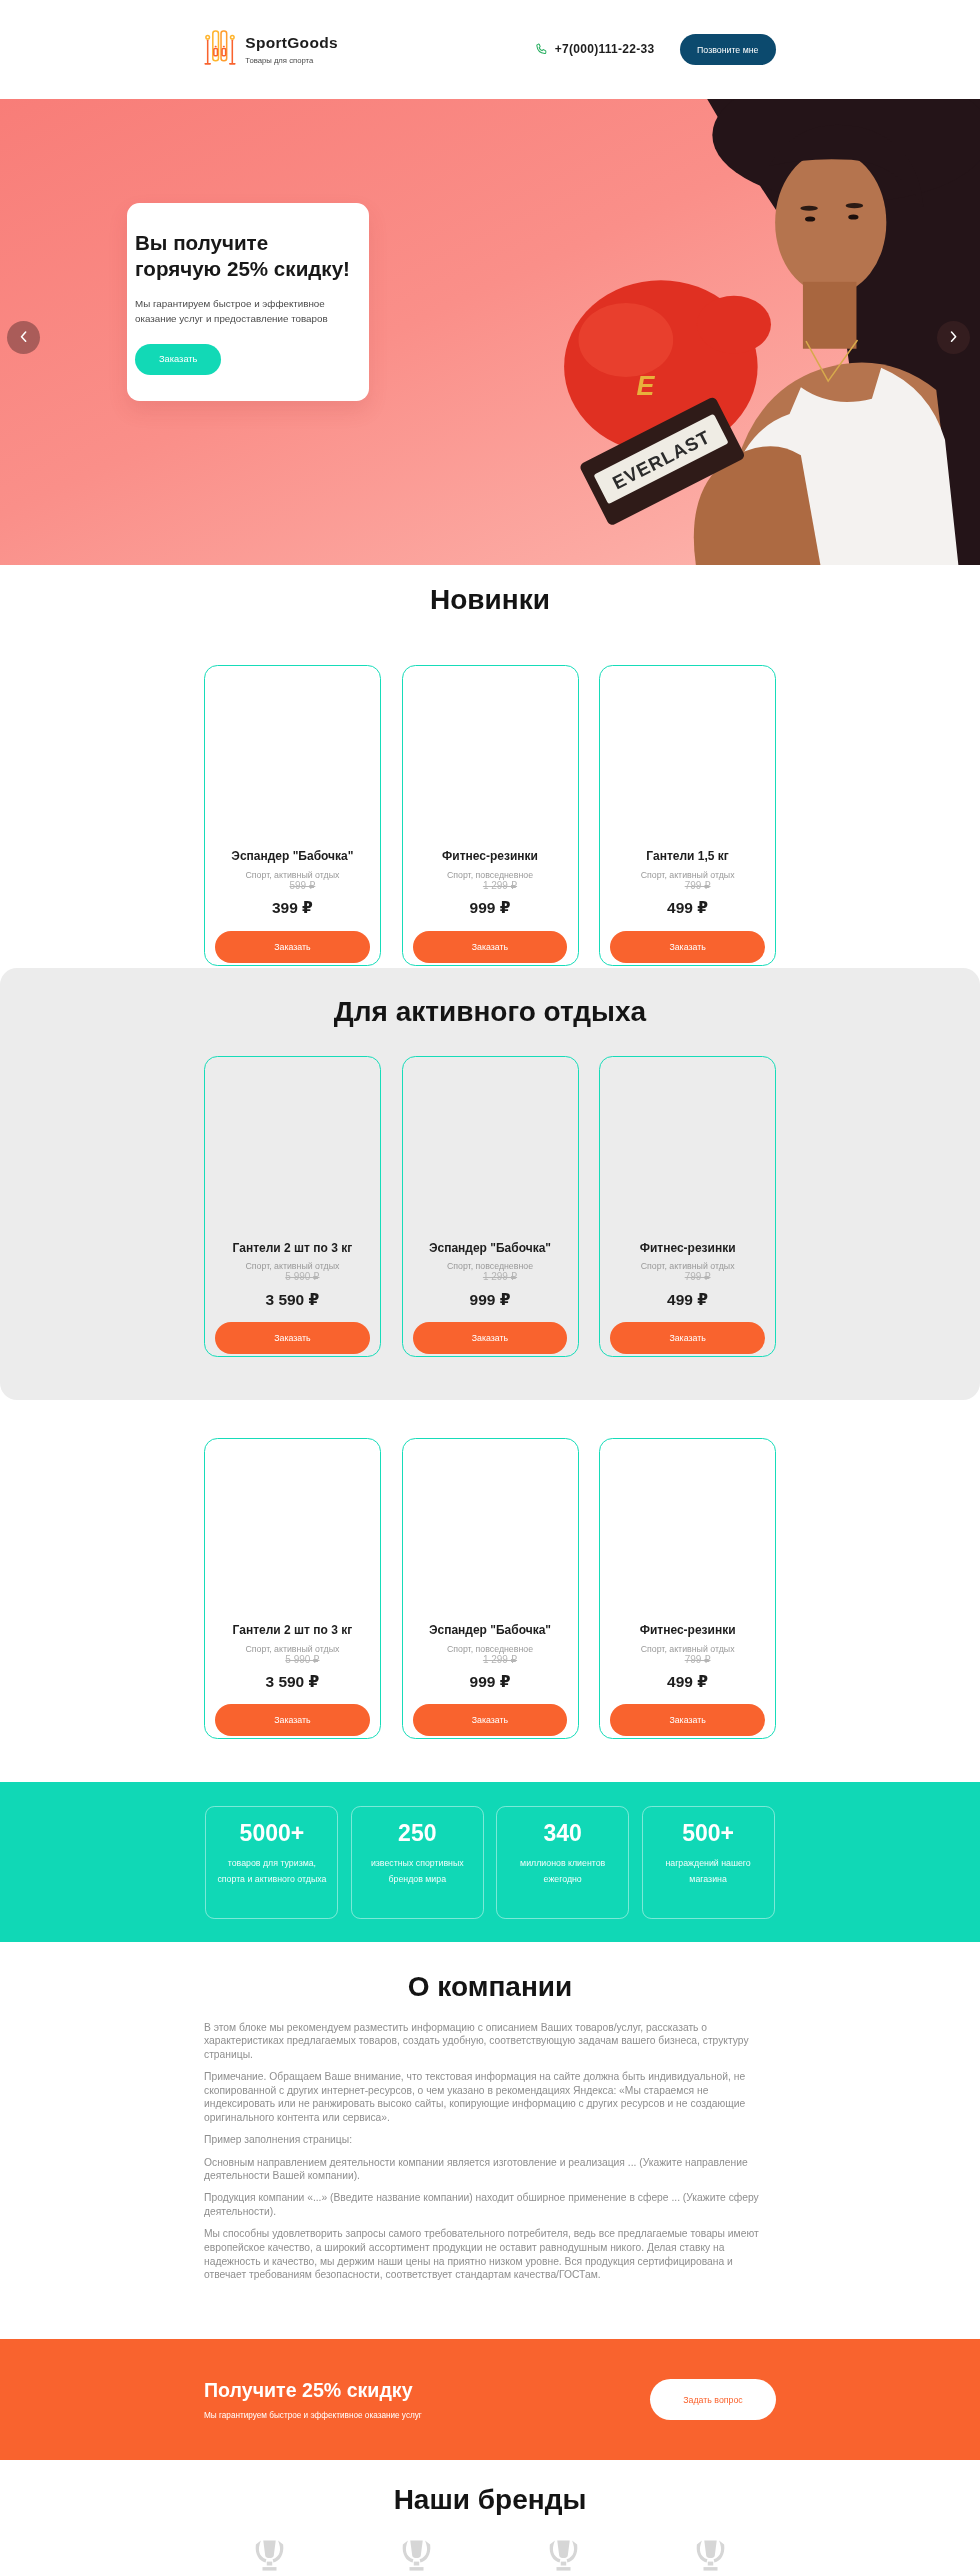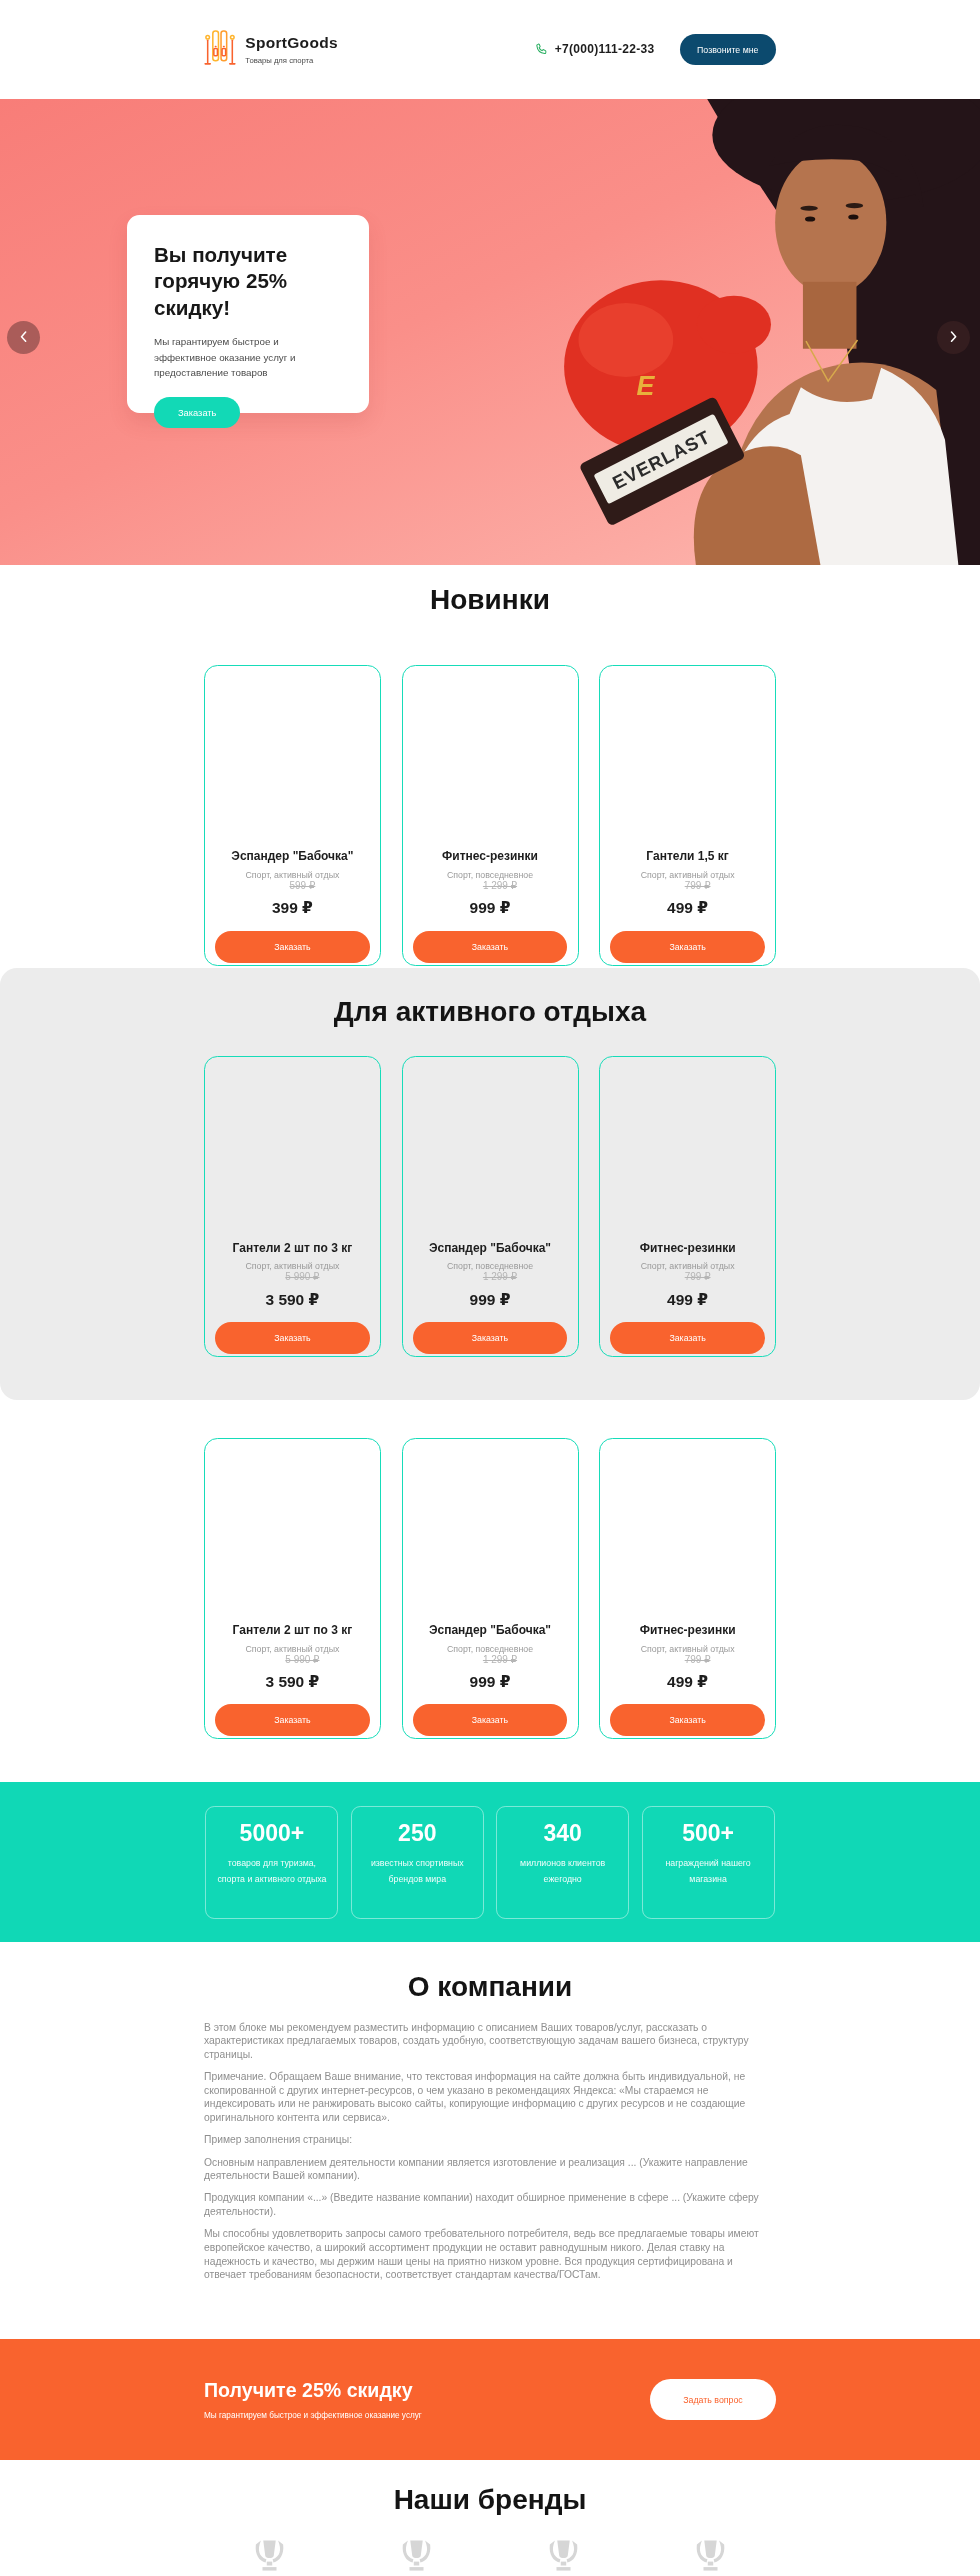--- a/index.html
+++ b/index.html
@@ -15,22 +15,22 @@
   .logo-text .logo-sub { font-size:7.7px; color:#4a4a4a; margin-top:3.1px; }
   .header-phone { display:flex; align-items:center; gap:6.2px; margin-left:auto; margin-right:25px; }
   .header-phone b { font-size:12px; letter-spacing:0.3px; }
   .btn { border:none; cursor:pointer; display:inline-block; text-align:center; }
   .btn-orange { background:#0c4a6e; color:#fff; border-radius:17.5px; font-size:8.8px; padding:10.8px 17.5px; }
 
   
   .hero { height:466px; position:relative; overflow:hidden;
           background:linear-gradient(155deg,#f87d78 0%,#fa8f89 45%,#fcaaa3 80%,#fdbcb4 100%); }
   .hero-photo { position:absolute; right:0; top:0; width:489px; height:466px; }
-  .hero-card { position:absolute; left:127px; top:116px; width:242px; height:198px;
-               background:#fff; border-radius:12.4px; padding:27px 27px; box-shadow:0 9.3px 20.6px rgba(160,40,40,.12); }
+  .hero-card { position:absolute; left:127px; top:104px; width:242px; height:198px;
+               background:#fff; border-radius:12.4px; padding:27px 8px; box-shadow:0 9.3px 20.6px rgba(160,40,40,.12); }
   .hero-title { font-size:20.6px; font-weight:800; line-height:1.28; color:#181818; }
   .hero-sub { margin-top:13.4px; font-size:9.8px; line-height:1.55; color:#4b4b4b; }
   .btn-teal { background:#12d9b6; color:#fff; border-radius:16.5px; font-size:9.3px; padding:10.3px 24px; margin-top:17.5px; }
   .hero-arrow { position:absolute; top:222px; width:33px; height:33px; border-radius:50%;
                 background:rgba(73,39,39,.45); border:none; cursor:pointer;
                 display:flex; align-items:center; justify-content:center; }
   .hero-arrow.prev { left:7.2px; } .hero-arrow.next { right:10.3px; }
 
   
   .psection { text-align:center; overflow:hidden; }

